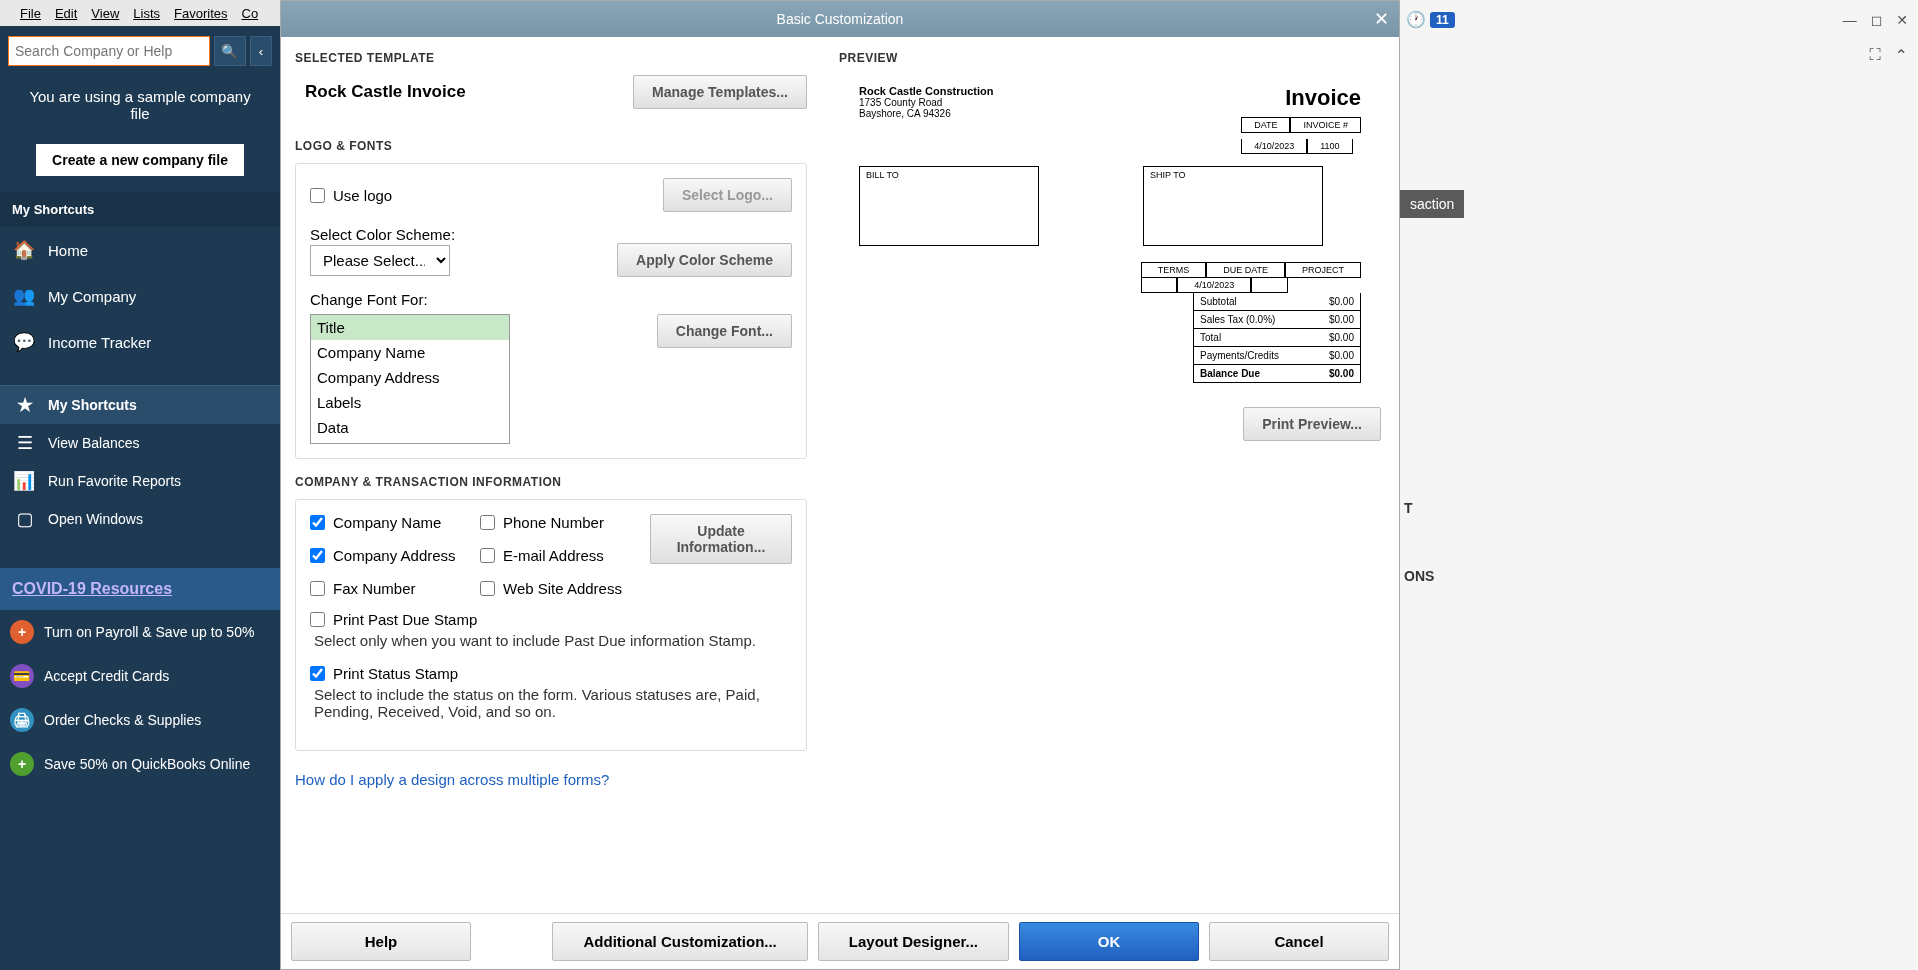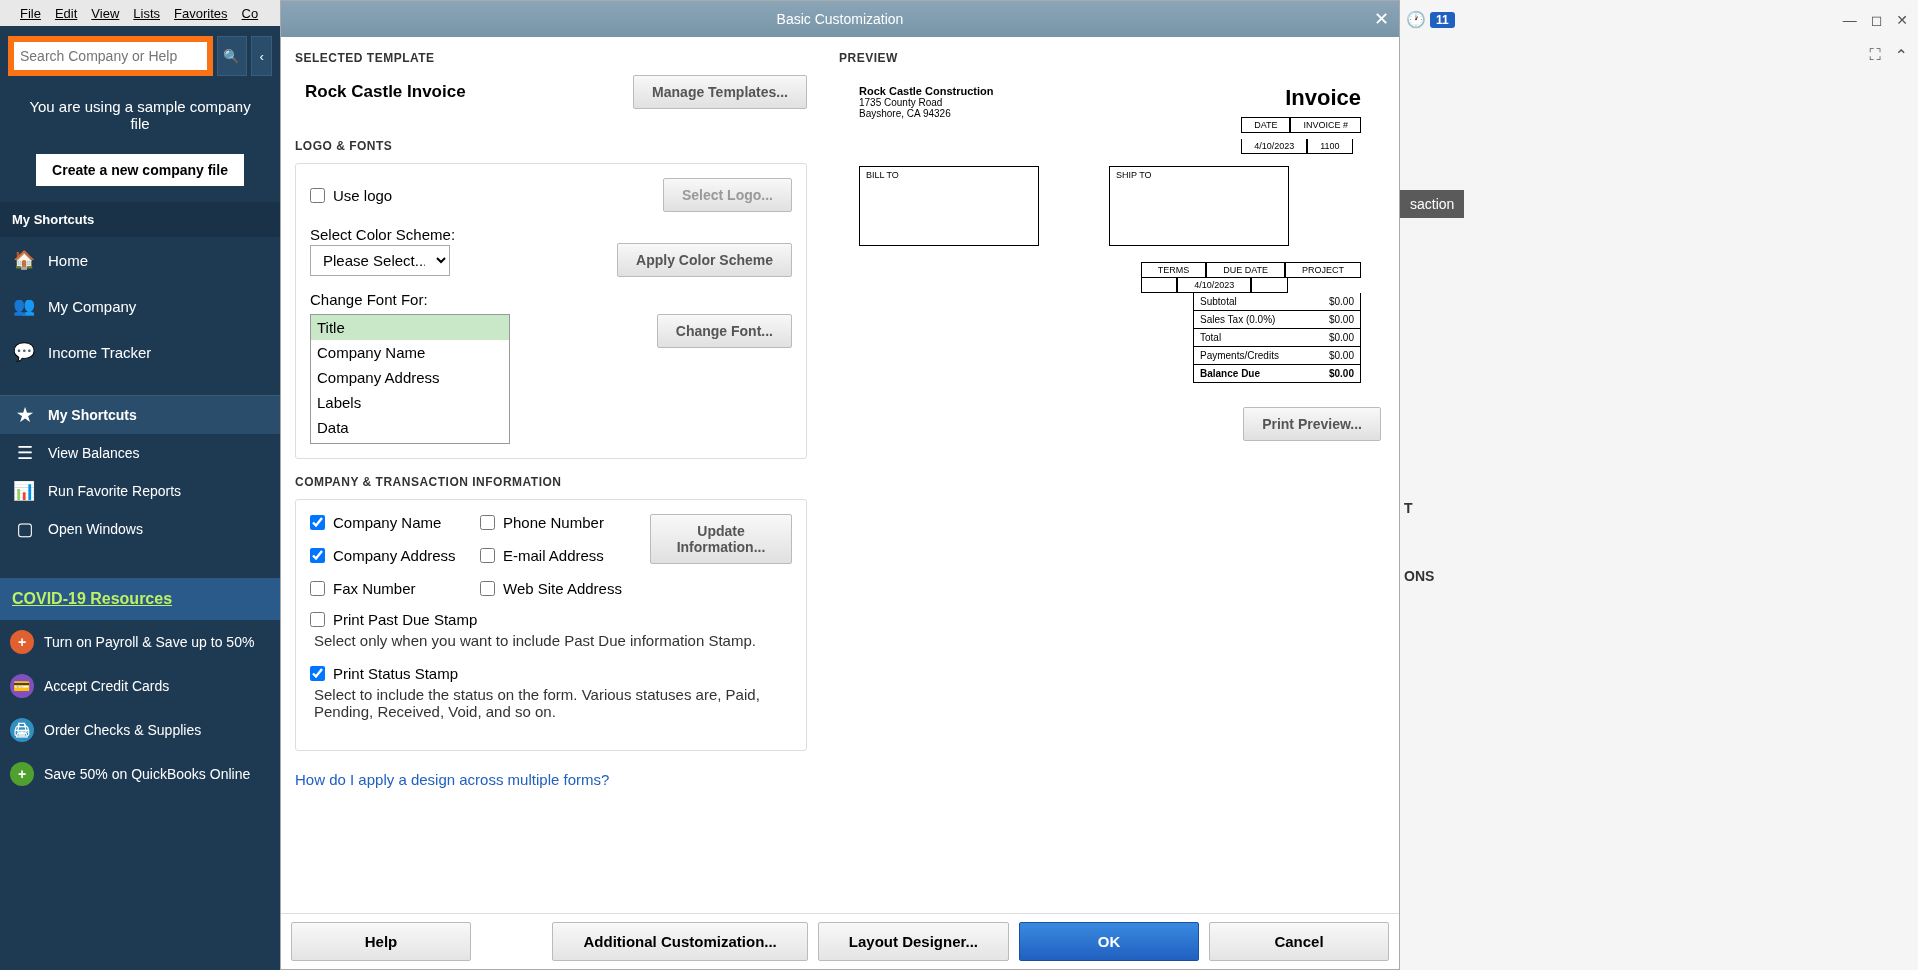--- a/index.html
+++ b/index.html
@@ -5,32 +5,32 @@
 * { margin: 0; padding: 0; box-sizing: border-box; font-family: Arial, sans-serif; }
 body { width: 1918px; height: 970px; overflow: hidden; background: #f0f0f0; position: relative; }
 
 
 .menubar { position: absolute; top: 0; left: 0; width: 280px; height: 26px; background: #e8e8e8; display: flex; align-items: center; padding-left: 20px; font-size: 13px; }
 .menubar span { margin-right: 14px; text-decoration: underline; cursor: pointer; }
 
 
 .sidebar { position: absolute; top: 26px; left: 0; width: 280px; height: 944px; background: #1e3a52; color: #fff; }
 .search-row { display: flex; padding: 10px 8px; gap: 4px; }
-.search-input { flex: 1; padding: 6px; font-size: 14px; border: 6px solid #f97316; }
+.search-input { flex: 1; padding: 6px; font-size: 14px; border: 1px solid #f97316; }
 .search-btn { width: 32px; background: #2a4d6b; border: 1px solid #3a5d7b; color: #fff; display: flex; align-items: center; justify-content: center; }
 .collapse-btn { width: 22px; background: #2a4d6b; border: 1px solid #3a5d7b; color: #fff; display: flex; align-items: center; justify-content: center; }
 .sample-msg { text-align: center; padding: 12px 20px; font-size: 15px; }
 .create-btn { display: block; margin: 10px auto 16px; padding: 8px 16px; background: #fff; color: #000; font-weight: bold; font-size: 14px; border: none; }
 .section-head { padding: 10px 12px; font-size: 13px; font-weight: bold; background: #1a3248; }
 .nav-item { display: flex; align-items: center; padding: 12px 14px; font-size: 15px; gap: 12px; cursor: pointer; }
 .nav-icon { width: 22px; height: 22px; display: inline-flex; align-items: center; justify-content: center; font-size: 18px; }
 .bottom-nav { border-top: 1px solid #3a5d7b; }
 .bottom-nav .nav-item { padding: 8px 14px; font-size: 14px; }
 .bottom-nav .nav-item.active { background: #2a4d6b; font-weight: bold; }
-.covid-link { padding: 12px; font-size: 16px; font-weight: bold; text-decoration: underline; color: #bef264; background: #2a5a8a; }
+.covid-link { padding: 12px; font-size: 16px; font-weight: bold; text-decoration: underline; color: #c4b5fd; background: #2a5a8a; }
 .promo-item { display: flex; align-items: center; padding: 10px 10px; gap: 10px; font-size: 14px; }
 .promo-icon { width: 24px; height: 24px; border-radius: 50%; display: flex; align-items: center; justify-content: center; font-weight: bold; color: #fff; }
 
 
 .right-bg { position: absolute; top: 0; left: 1400px; right: 0; height: 970px; background: #f5f5f5; }
 .window-controls { position: absolute; top: 12px; right: 10px; display: flex; gap: 14px; font-size: 14px; color: #555; }
 .clock-badge { position: absolute; top: 10px; left: 1406px; display: flex; align-items: center; gap: 4px; }
 .clock-badge .num { background: #2060c0; color: #fff; padding: 1px 6px; border-radius: 3px; font-size: 12px; font-weight: bold; }
 .expand-controls { position: absolute; top: 46px; right: 10px; display: flex; gap: 14px; font-size: 16px; color: #555; }
 .partial-tab { position: absolute; top: 190px; left: 1400px; background: #5a5a5a; color: #fff; padding: 6px 10px; font-size: 14px; }
@@ -64,21 +64,21 @@
 .company-checks { display: grid; grid-template-columns: 160px 160px auto; gap: 16px 10px; align-items: center; margin-bottom: 14px; }
 .stamp-desc { font-size: 15px; color: #333; margin-left: 4px; margin-bottom: 16px; margin-top: 4px; }
 .help-link { color: #2060c0; font-size: 15px; cursor: pointer; margin-top: 4px; display: inline-block; }
 
 
 .preview-box { background: #fff; border: none; padding: 10px 20px; font-size: 10px; }
 .inv-header { display: flex; justify-content: space-between; margin-bottom: 12px; }
 .inv-title { font-size: 22px; font-weight: bold; text-align: right; }
 .inv-meta { display: flex; margin-top: 6px; }
 .inv-meta-cell { border: 1px solid #000; padding: 2px 12px; text-align: center; font-size: 9px; }
-.inv-billship { display: flex; gap: 70px; margin-bottom: 16px; }
+.inv-billship { display: flex; gap: 104px; margin-bottom: 16px; }
 .inv-box { border: 1px solid #000; width: 180px; height: 80px; position: relative; }
 .inv-box-label { position: absolute; top: 3px; left: 6px; font-size: 9px; }
 .inv-terms { display: flex; justify-content: flex-end; }
 .inv-terms-cell { border: 1px solid #000; padding: 2px 16px; font-size: 9px; text-align: right; }
 .inv-table { width: 100%; border-collapse: collapse; margin-top: -1px; }
 .inv-table th, .inv-table td { border: 1px solid #000; font-size: 9px; padding: 3px 6px; text-align: center; }
 .inv-table th { font-weight: normal; }
 .inv-body-row td { height: 190px; }
 .inv-totals { margin-left: auto; width: 168px; }
 .inv-total-row { display: flex; justify-content: space-between; border: 1px solid #000; border-top: none; padding: 3px 6px; font-size: 10px; }

